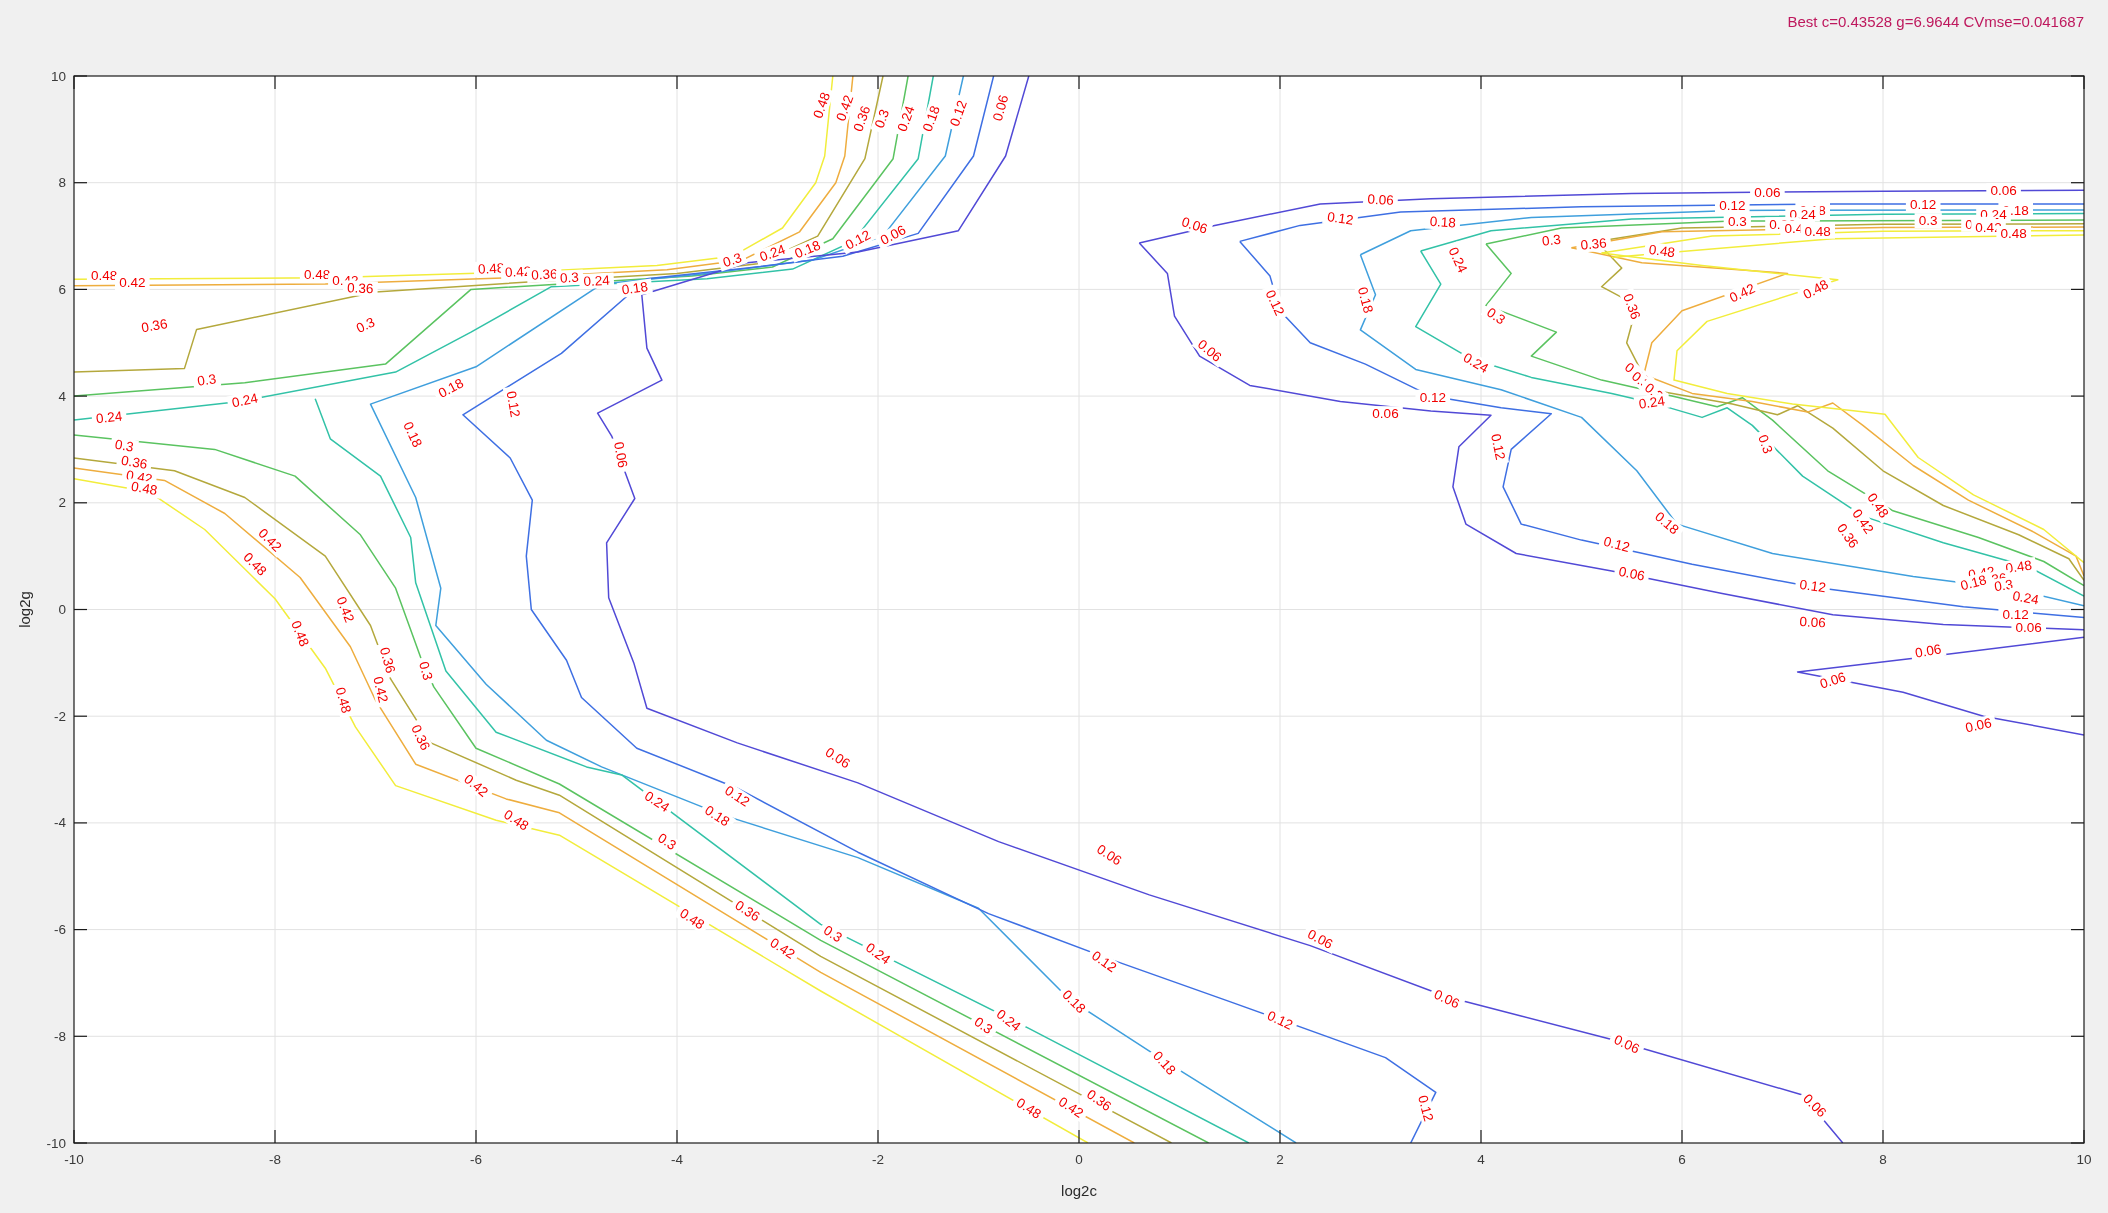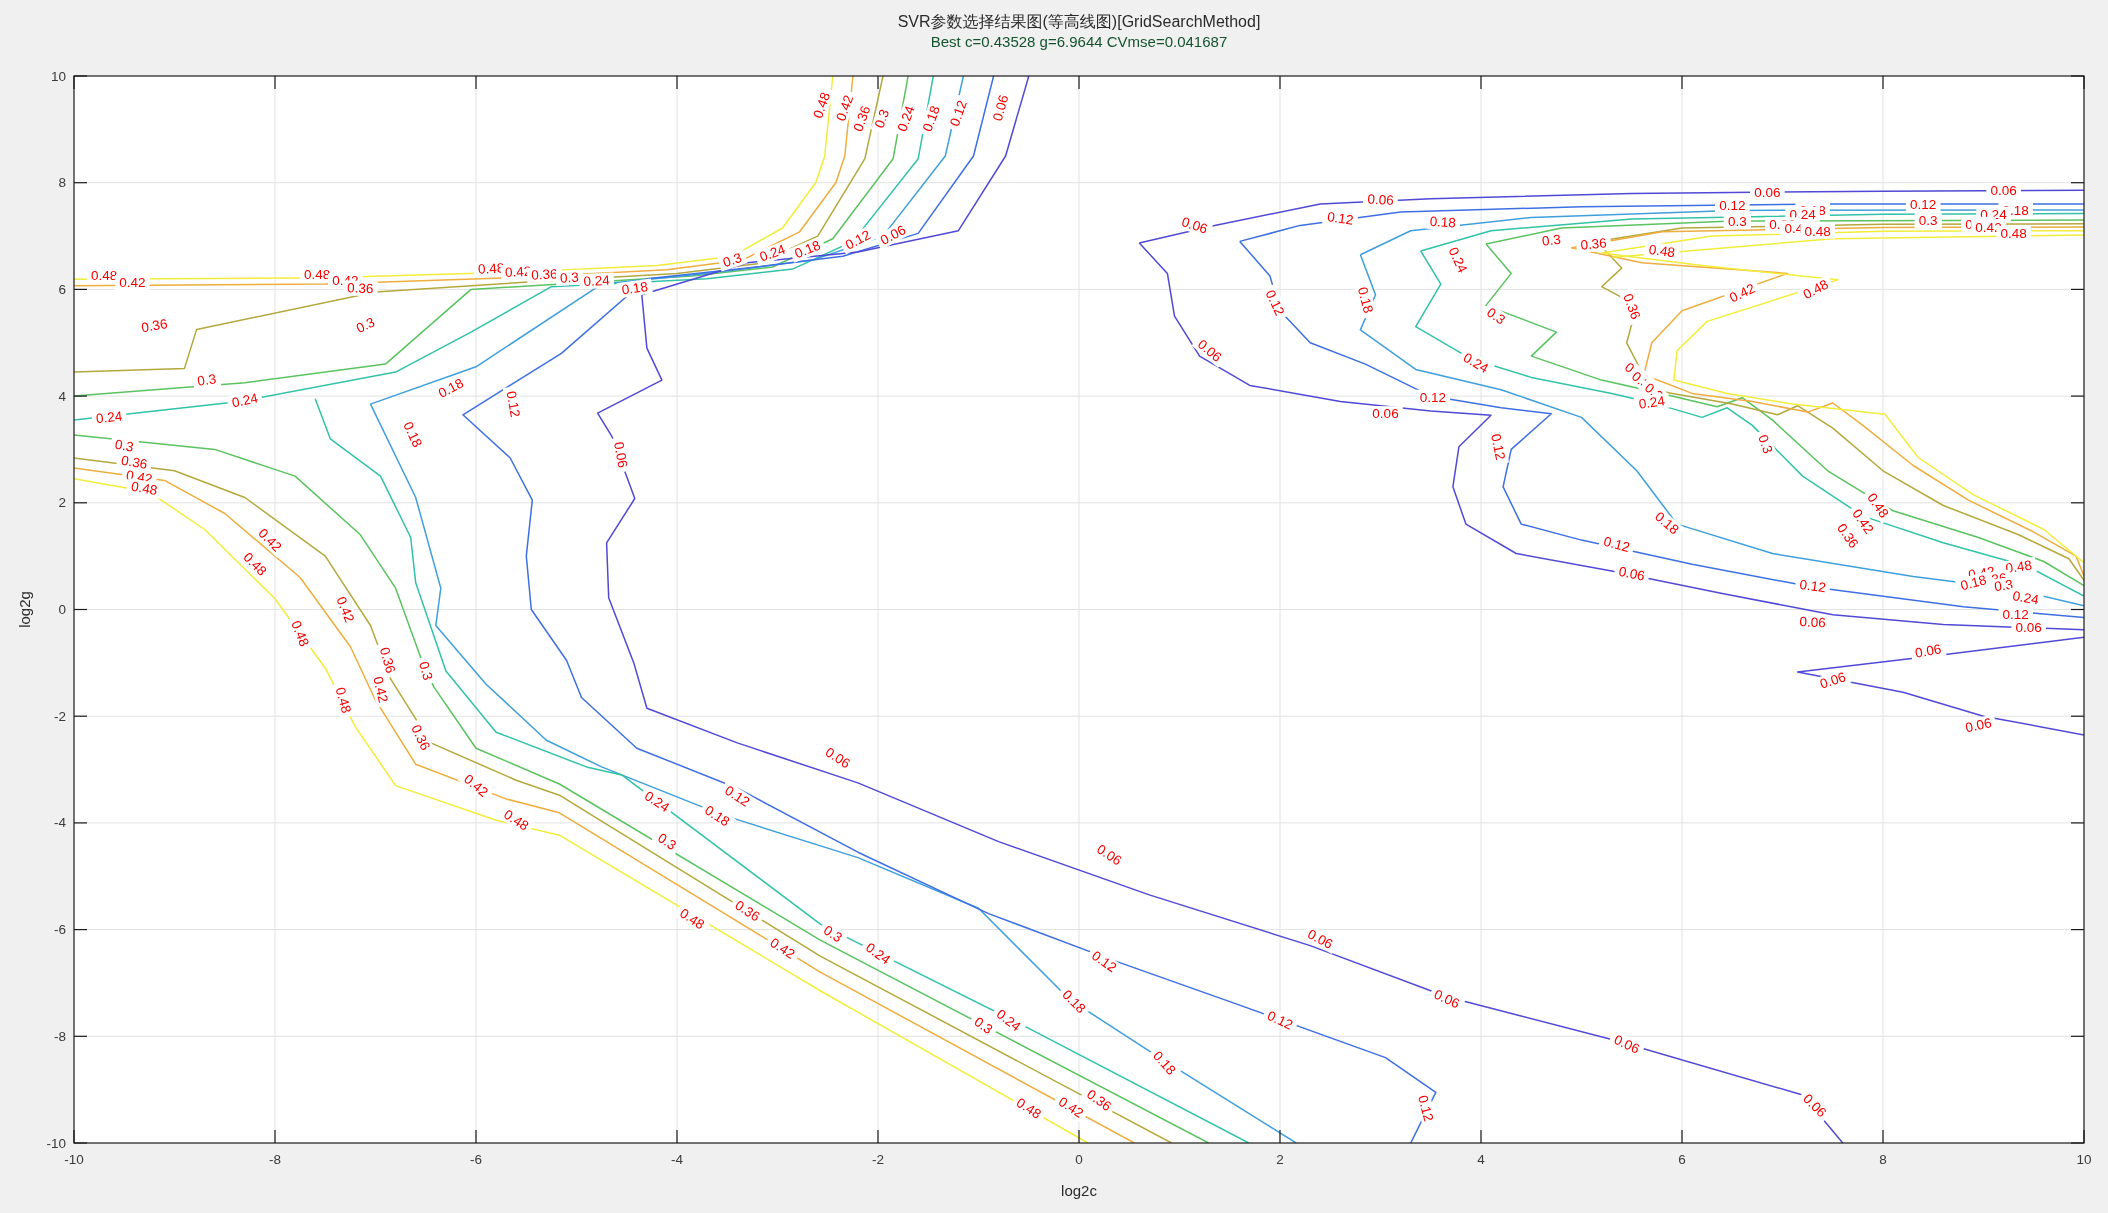--- a/index.html
+++ b/index.html
@@ -2,28 +2,27 @@
 <html><head>
 <meta charset="utf-8">
 <style>
   html,body{margin:0;padding:0;}
   body{width:2108px;height:1213px;background:#f0f0f0;overflow:hidden;
        font-family:"Liberation Sans",sans-serif;position:relative;}
   .figure{position:absolute;inset:0;}
   #plot{position:absolute;left:0;top:0;}
   .title-block{position:absolute;left:74px;top:12px;width:2010px;text-align:center;z-index:5;}
   .chart-title{font-size:16px;color:#2b2b2b;line-height:20px;}
-  .chart-subtitle{font-size:15px;color:#14532d;line-height:20px;}
+  .chart-subtitle{font-size:15px;color:#be185d;line-height:20px;text-align:right;}
 </style>
 </head>
 <body>
 
 <div class="figure">
   <div class="title-block">
-    <div class="chart-title">SVR参数选择结果图(等高线图)[GridSearchMethod]</div>
     <div class="chart-subtitle">Best c=0.43528 g=6.9644 CVmse=0.041687</div>
   </div>
   <svg id="plot" width="2108" height="1213" viewBox="0 0 2108 1213" xmlns="http://www.w3.org/2000/svg">
       <defs>
         <clipPath id="plotclip">
           <rect x="74" y="76" width="2010" height="1067"></rect>
         </clipPath>
       </defs>
       <rect x="74" y="76" width="2010" height="1067" fill="#ffffff"></rect>
       <g>

